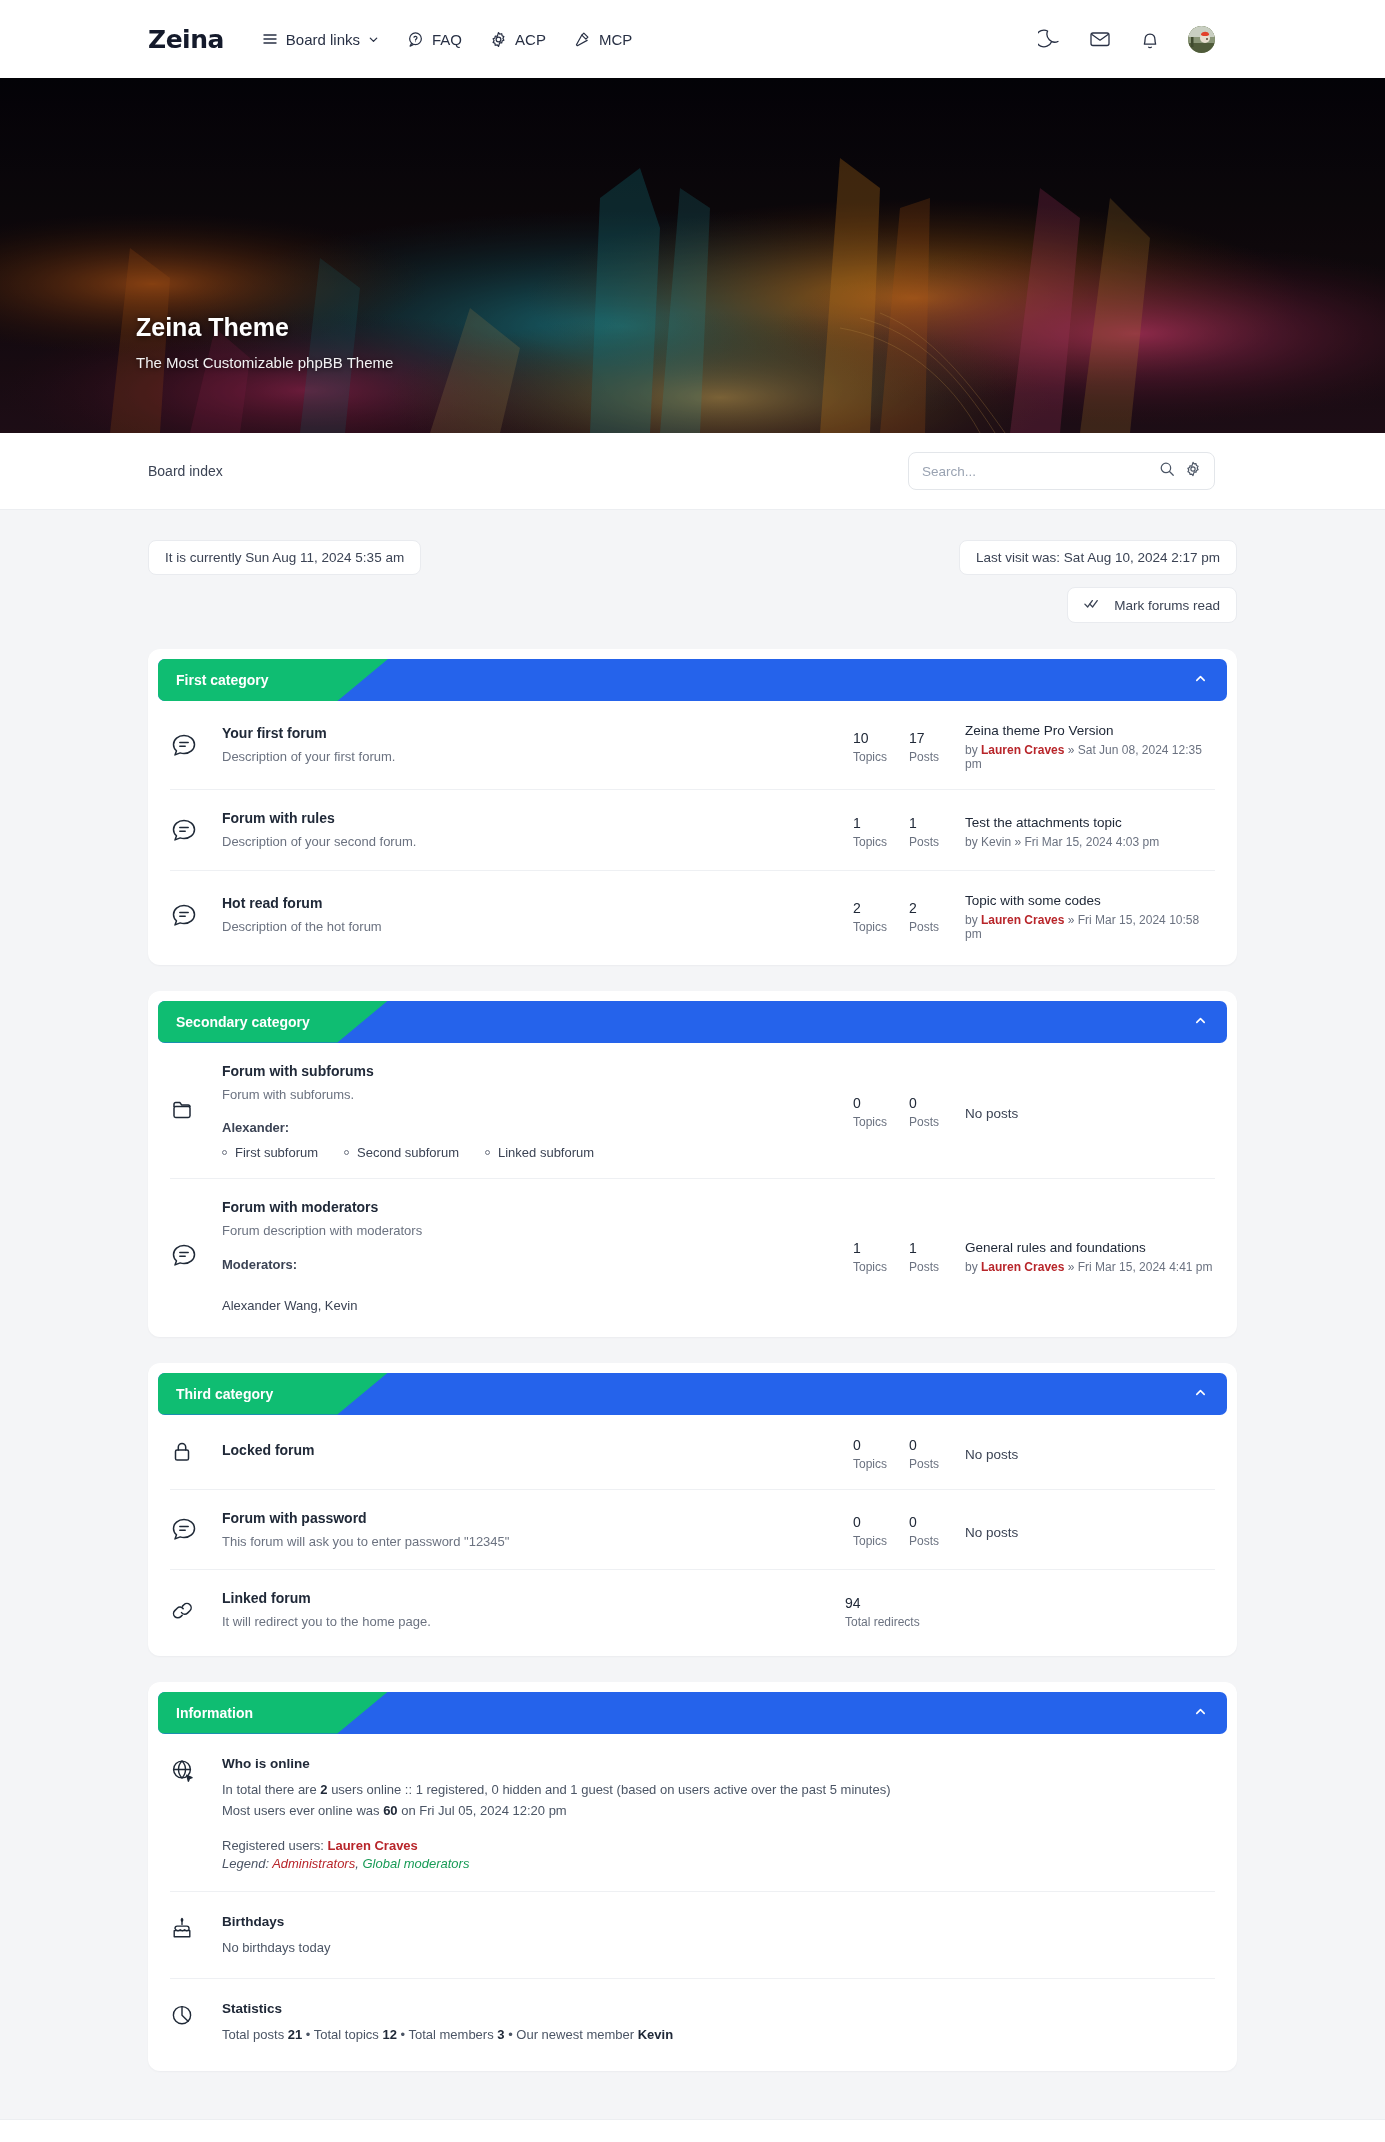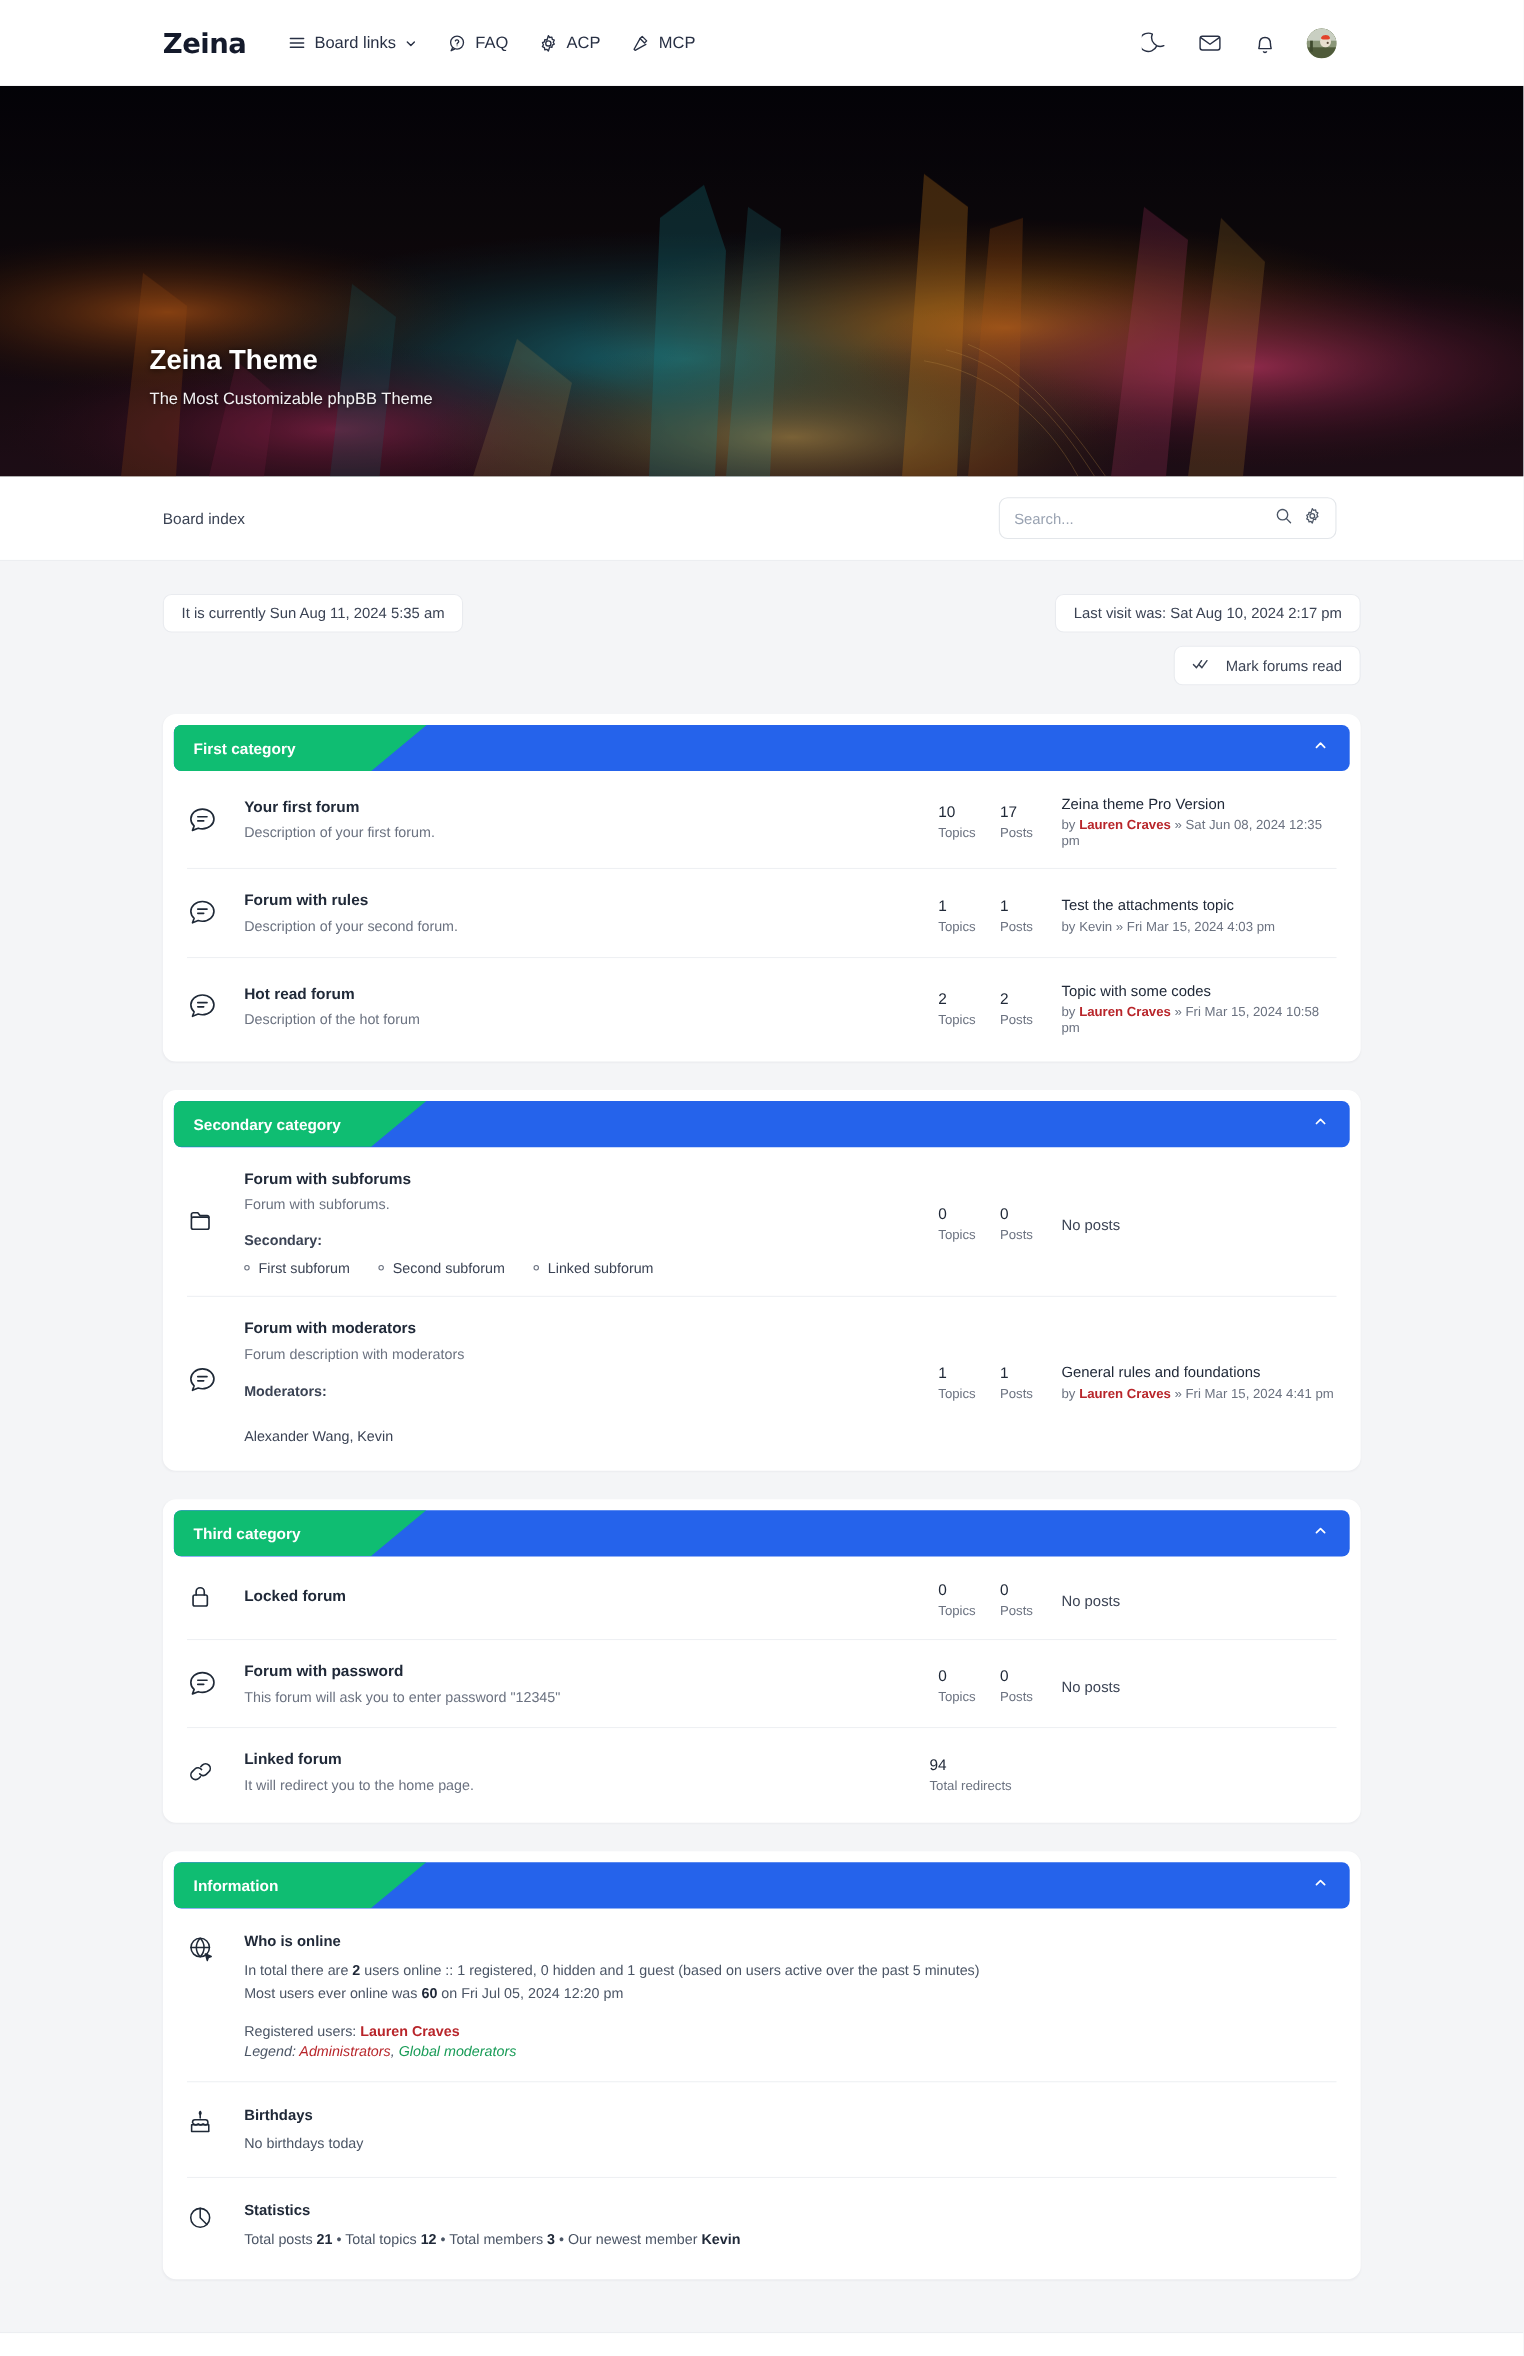--- a/index.html
+++ b/index.html
@@ -469,21 +469,21 @@
         <div class="row">
           <div class="ficon">
             <svg width="28" height="28" viewBox="0 0 28 28" fill="none" stroke="#1f2937" stroke-width="1.5" stroke-linecap="round" stroke-linejoin="round">
               <path d="M4 9.5V7.2A1.7 1.7 0 015.7 5.5h4.1l2 2.6h6.5A1.7 1.7 0 0120 9.8v0"></path>
               <rect x="4" y="9.5" width="16" height="11" rx="1.7"></rect>
             </svg>
           </div>
           <div class="finfo">
             <div class="fname">Forum with subforums</div>
             <div class="fdesc">Forum with subforums.</div>
-            <div class="sublabel">Secondary:</div>
+            <div class="sublabel">Alexander:</div>
             <div class="sublist">
               <span class="subitem">
                 <span class="subdot"></span>
                 <span>First subforum</span>
               </span>
               <span class="subitem">
                 <span class="subdot"></span>
                 <span>Second subforum</span>
               </span>
               <span class="subitem">

